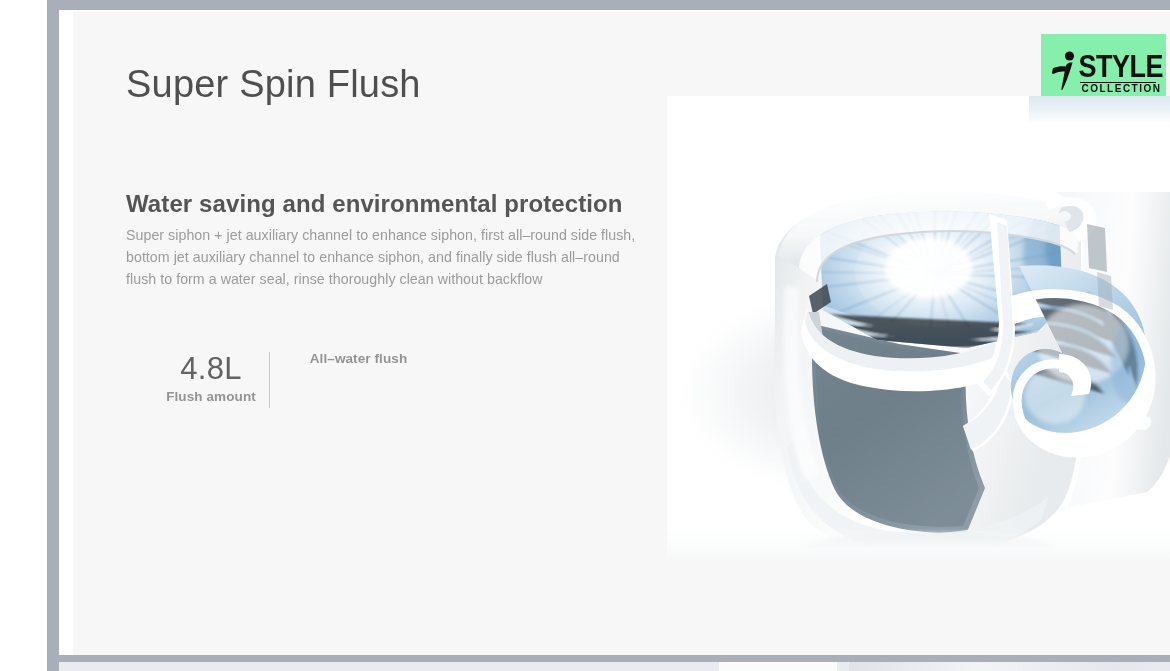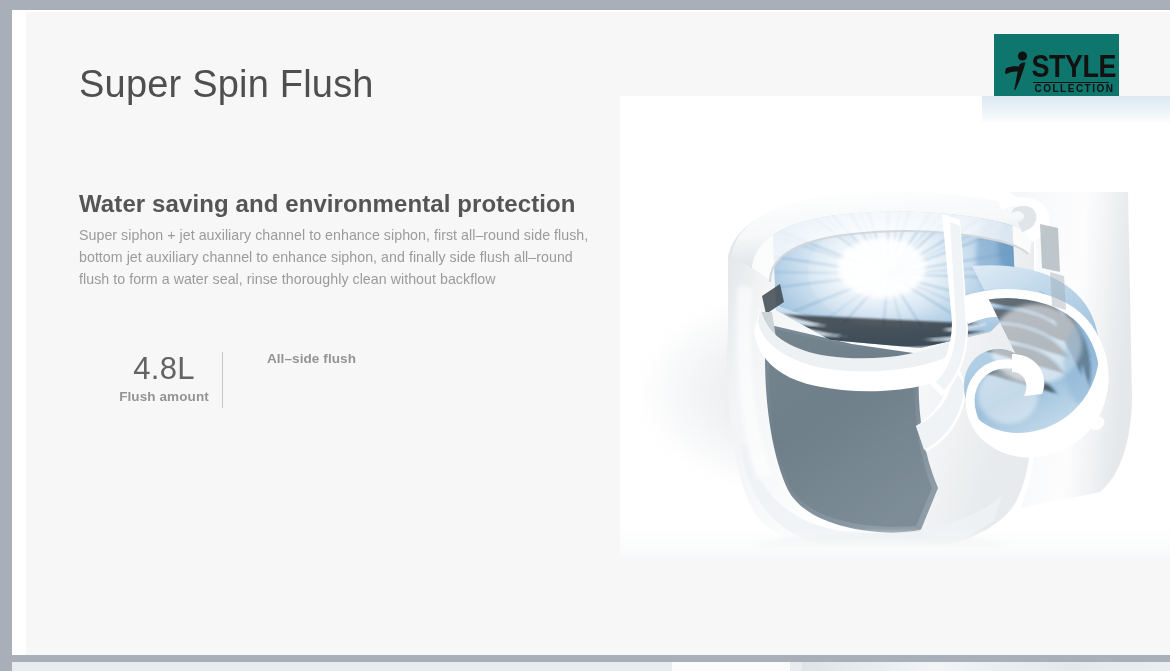--- a/index.html
+++ b/index.html
@@ -14,20 +14,21 @@
     font-family: "Liberation Sans", sans-serif;
     -webkit-font-smoothing: antialiased;
   }
 
   
   .page {
     position: relative;
     width: 956px;
     height: 671px;
     background: #ffffff;
+    margin-left: 47px;
   }
   .frame-top {
     position: absolute;
     left: 0; top: 0;
     width: 1170px; height: 10px;
     background: #a9afb9;
   }
   .frame-left {
     position: absolute;
     left: 0; top: 0;
@@ -158,21 +159,21 @@
     background: #c9c9c9;
   }
 
   
   .logo-badge {
     position: absolute;
     left: 968px;
     top: 22px;
     width: 125px;
     height: 71px;
-    background: #0f766e;
+    background: #86efac;
     display: flex;
     align-items: center;
     justify-content: center;
   }
   .logo-inner {
     position: relative;
     width: 104px;
     height: 46px;
   }
   .logo-mark {
@@ -264,21 +265,21 @@
 
     <p class="bodytext">Super siphon + jet auxiliary channel to enhance siphon, first all–round side flush, bottom jet auxiliary channel to enhance siphon, and finally side flush all–round flush to form a water seal, rinse thoroughly clean without backflow</p>
 
     <div class="stats">
       <div class="stat stat-1">
         <div class="stat-value">4.8L</div>
         <div class="stat-label">Flush amount</div>
       </div>
       <div class="stat-divider"></div>
       <div class="stat stat-2">
-        <div class="stat-label">All–side flush</div>
+        <div class="stat-label">All–water flush</div>
       </div>
     </div>
 
     <div class="logo-badge">
       <div class="logo-inner">
         <svg class="logo-mark" viewBox="0 0 26 40">
           <circle cx="17.5" cy="6" r="4.6" fill="#111111"></circle>
           <path d="M20.5 12.5 C20.5 12.5 18.2 21 15.5 28 C13.6 33 11.8 37 10.6 39.5 C10.2 40.4 9.2 40.0 9.4 39.1 C10.4 34.2 12.2 24.2 13.6 17.0 C14.2 14.0 16.0 12.2 20.5 12.5 Z" fill="#111111"></path>
           <path d="M1.2 18.0 C6.5 16.2 11.4 16.0 14.2 16.8 C13.9 18.3 13.5 20.0 13.1 21.6 C10.2 21.0 5.8 21.6 1.0 24.0 C0.2 24.4 -0.1 22.8 0.3 21.2 C0.5 20.0 0.8 18.6 1.2 18.0 Z" fill="#111111"></path>
         </svg>

